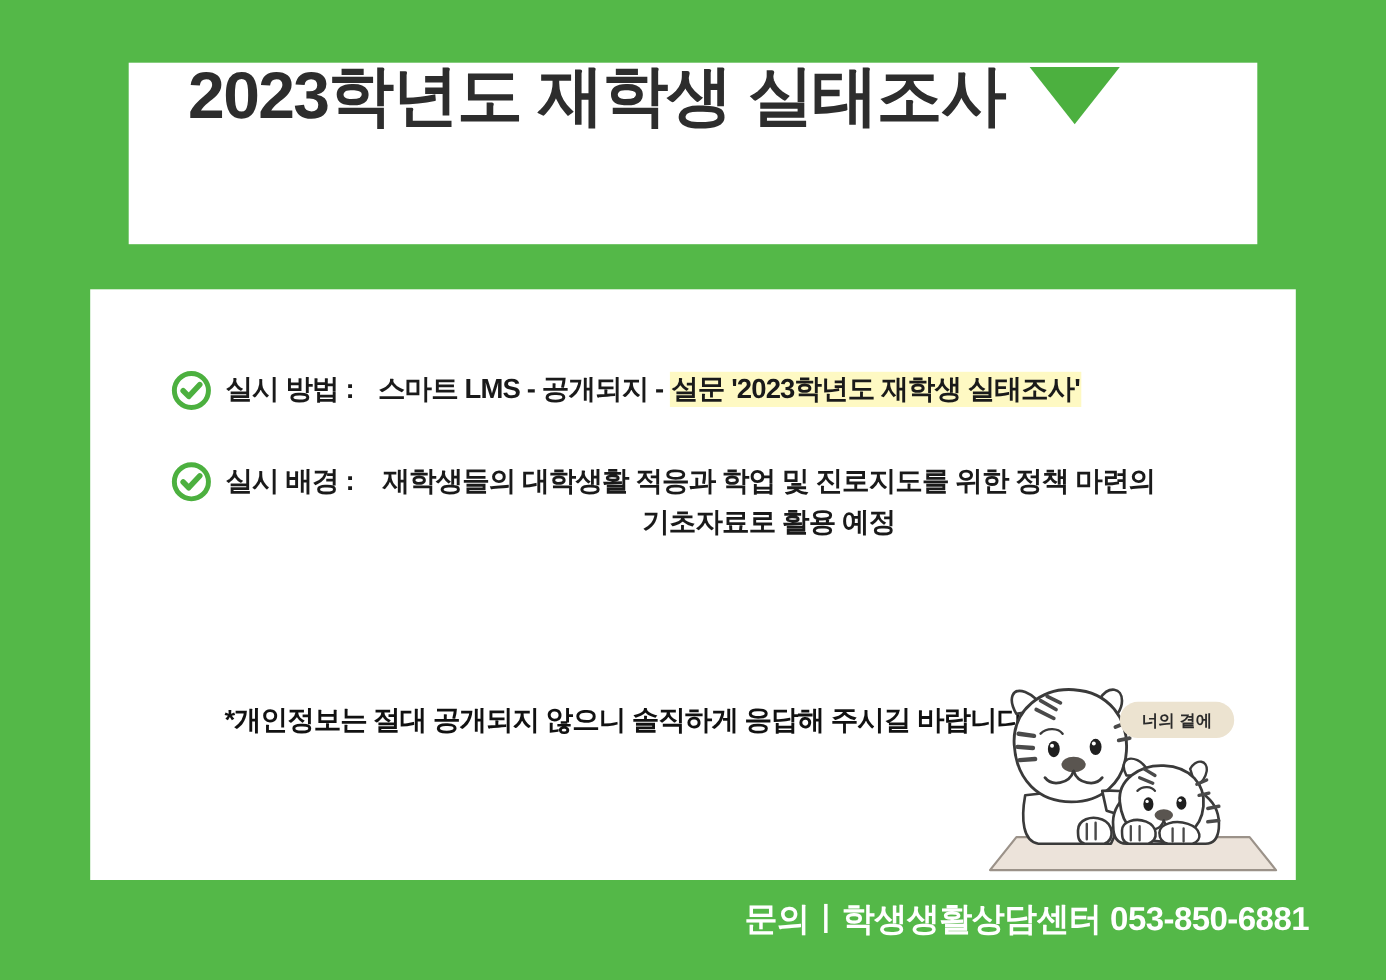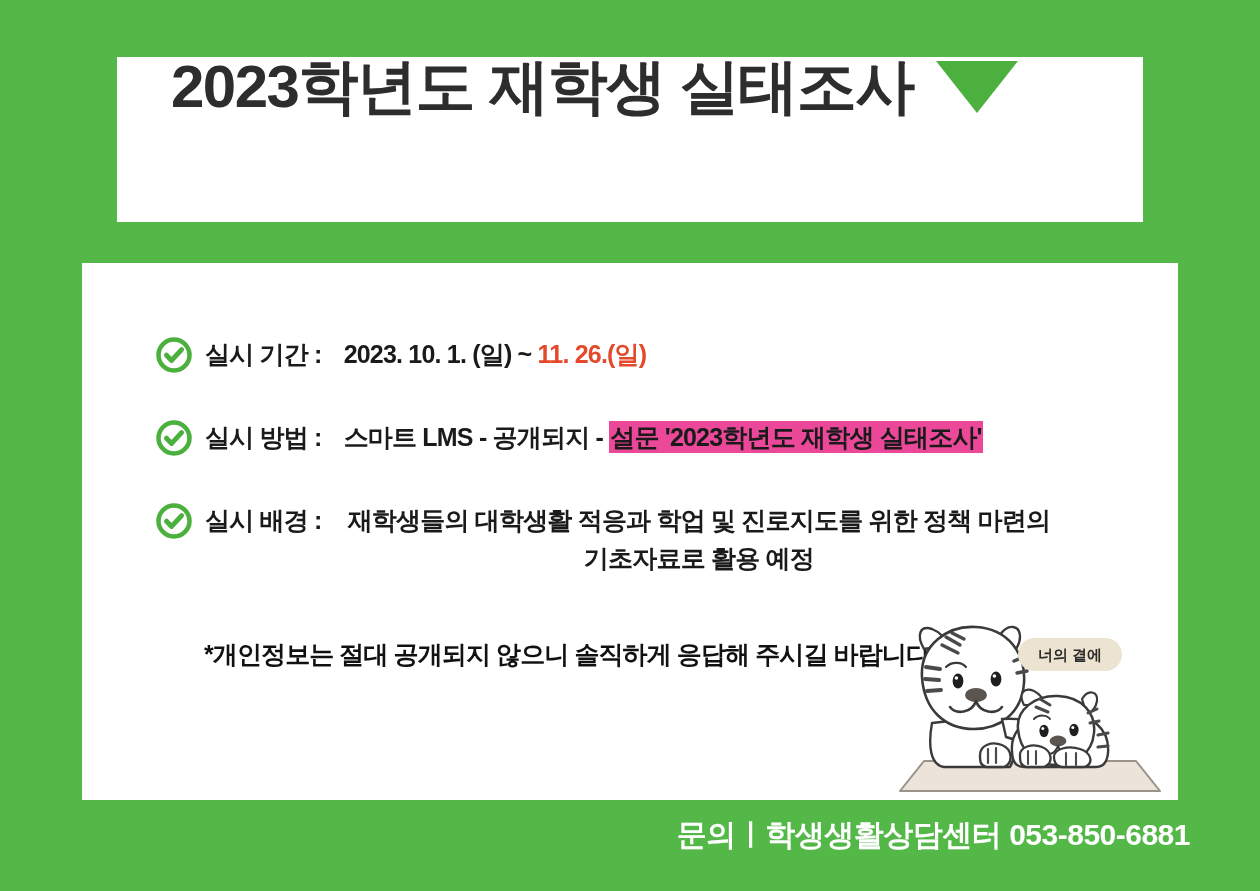--- a/index.html
+++ b/index.html
@@ -98,21 +98,21 @@
     letter-spacing: -0.8px;
     line-height: 38px;
     margin-left: 22px;
   }
   .row-body.tight { margin-left: 26px; text-align: center; }
 
   .accent-date {
     color: #e3492a;
   }
   .hl {
-    background: #ec4899;
+    background: #fef9c3;
     padding: 2px 1px;
     box-decoration-break: clone;
     -webkit-box-decoration-break: clone;
   }
 
   .bg-line2 { display: block; }
 
   
   .note {
     position: absolute;
@@ -154,32 +154,20 @@
 
 <div class="title-card">
   <div class="title-text">2023학년도 재학생 실태조사</div>
   <div class="title-caret"></div>
 </div>
 
 <div class="main-card">
 
   <div class="rows">
 
-    <div class="row">
-      <span class="check-icon">
-        <svg width="38" height="38" viewBox="0 0 38 38">
-          <circle cx="19" cy="19" r="15.5" fill="none" stroke="#4cb03f" stroke-width="4.5"></circle>
-          <path d="M11.5 19.2 L16.6 24.4 L26.6 13.6" fill="none" stroke="#4cb03f" stroke-width="5" stroke-linecap="round" stroke-linejoin="round"></path>
-        </svg>
-      </span>
-      <span class="row-label">실시 기간 :</span>
-      <span class="row-body">
-        <span>2023. 10. 1. (일) ~ </span><span class="accent-date">11. 26.(일)</span>
-      </span>
-    </div>
 
     <div class="row">
       <span class="check-icon">
         <svg width="38" height="38" viewBox="0 0 38 38">
           <circle cx="19" cy="19" r="15.5" fill="none" stroke="#4cb03f" stroke-width="4.5"></circle>
           <path d="M11.5 19.2 L16.6 24.4 L26.6 13.6" fill="none" stroke="#4cb03f" stroke-width="5" stroke-linecap="round" stroke-linejoin="round"></path>
         </svg>
       </span>
       <span class="row-label">실시 방법 :</span>
       <span class="row-body">

